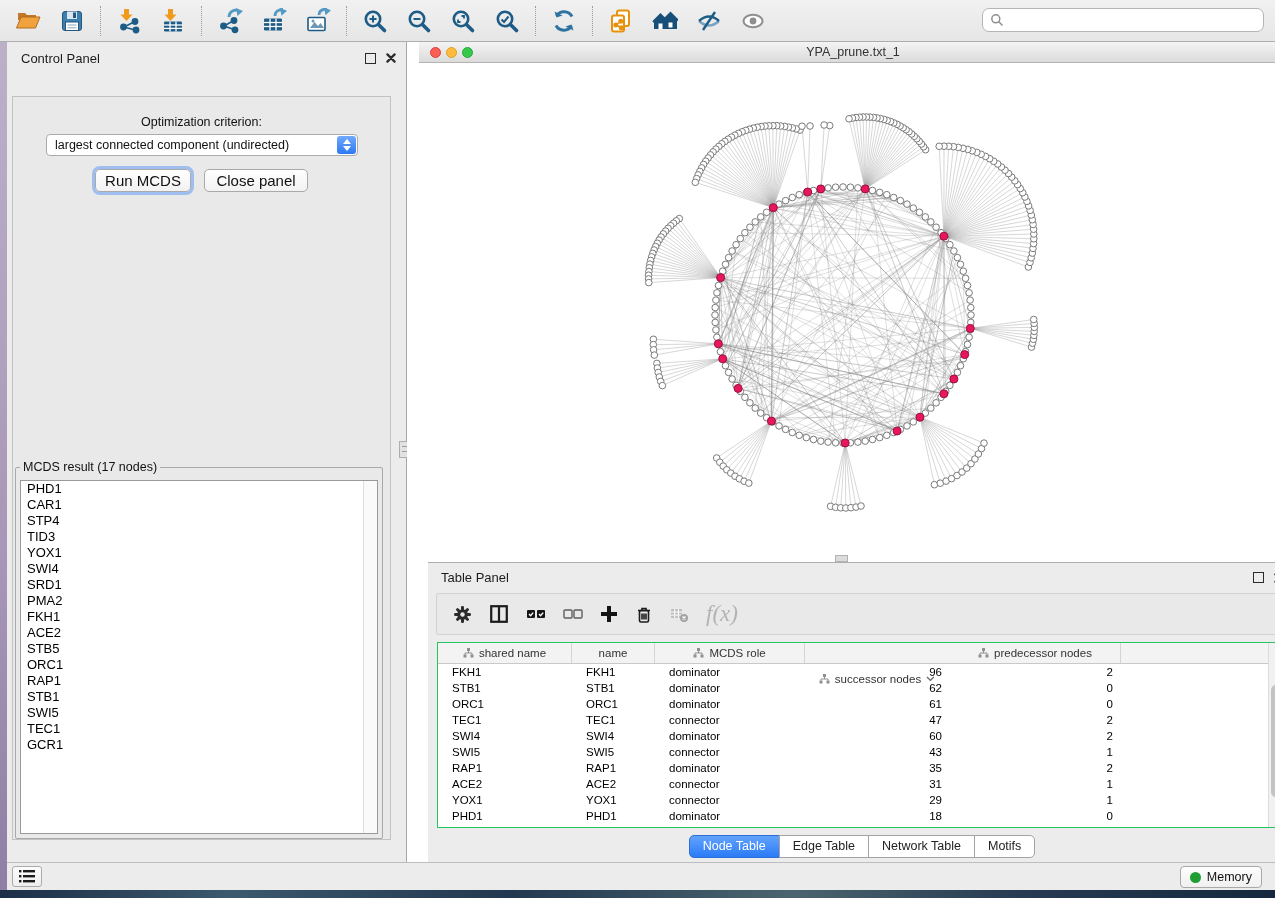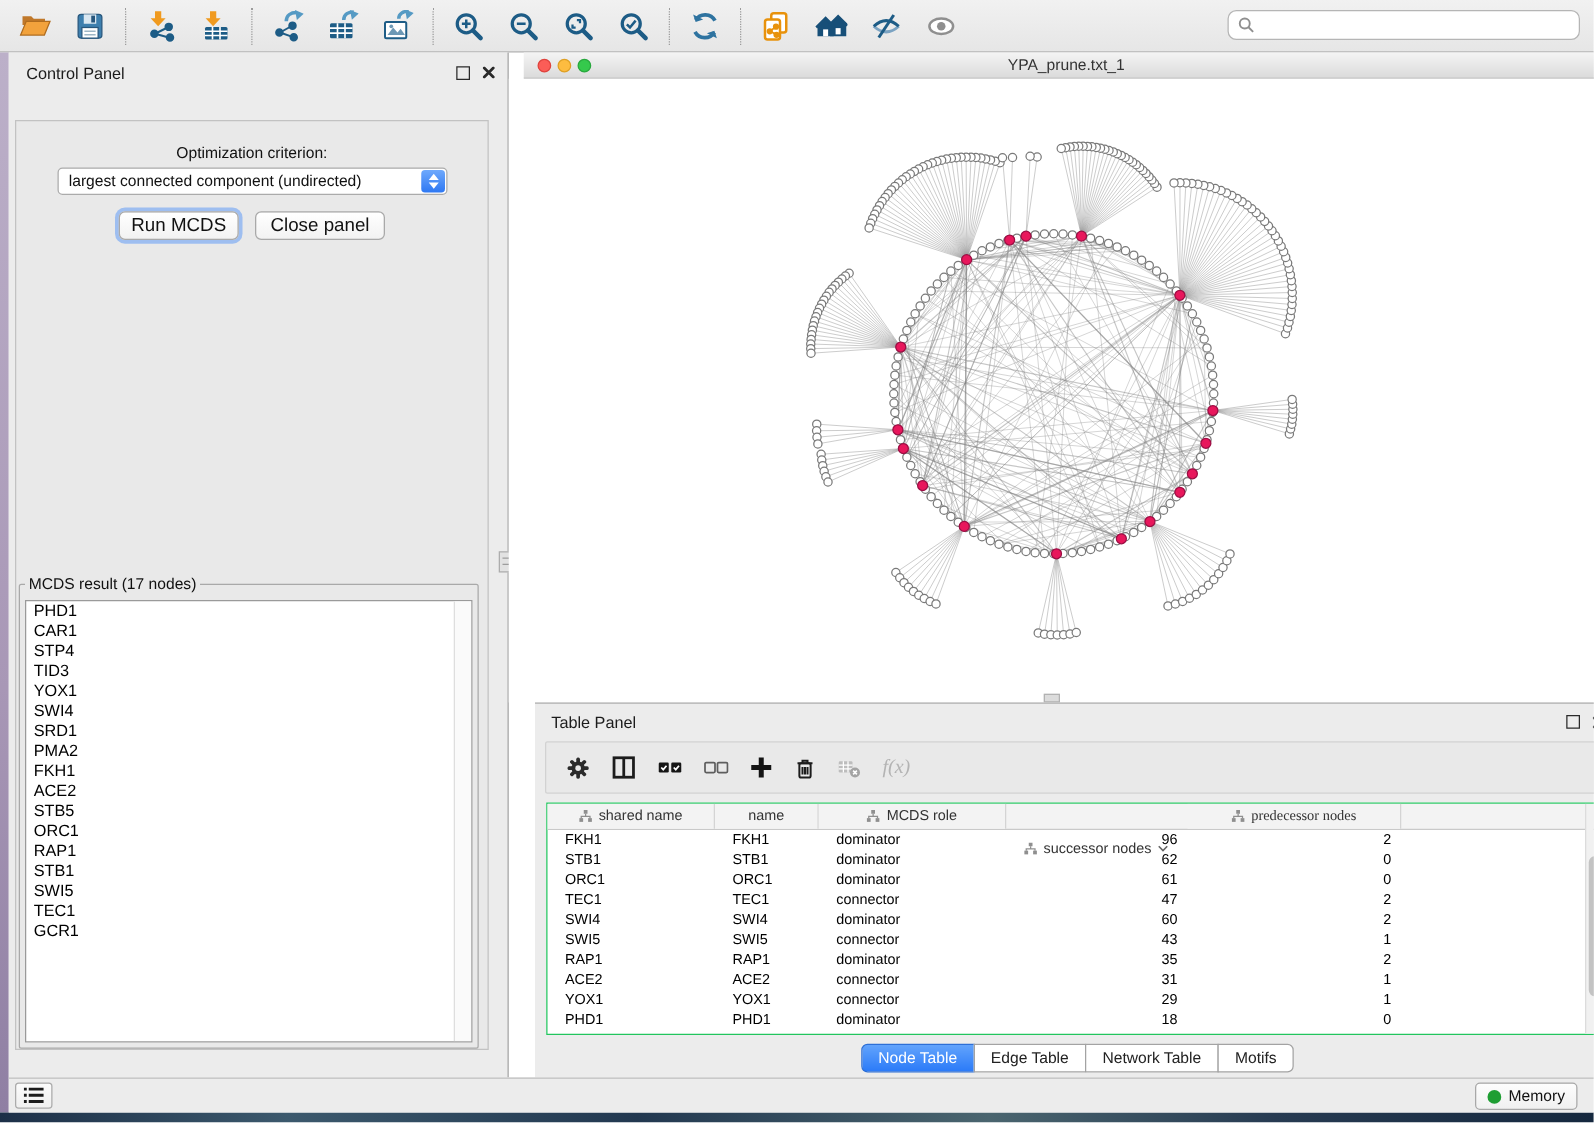--- a/index.html
+++ b/index.html
@@ -68,21 +68,21 @@
   .light-green{background:#35c94c;border:1px solid #27a83c;}
   .net-title{position:absolute;left:0;right:0;top:3px;text-align:center;font-size:12.5px;color:#333;}
   .net-canvas{position:absolute;left:407px;top:63px;width:868px;height:499px;background:#fff;}
   .net-grip{position:absolute;left:835px;top:555px;width:13px;height:7px;background:#dcdcdc;border:1px solid #b2b2b2;box-sizing:border-box;}
   
   .table-panel{position:absolute;left:428px;top:562px;width:868px;height:300px;background:#ececec;
     border-top:1px solid #aeaeae;box-sizing:border-box;}
   .tp-header{position:absolute;left:13px;right:12px;top:7px;height:15px;display:flex;align-items:center;}
   .tp-toolbar{position:absolute;left:8px;top:30px;width:852px;height:42px;background:#e9e9e9;
     border:1px solid #d2d2d2;border-radius:2px;box-sizing:border-box;display:flex;align-items:center;gap:17px;padding-left:16px;}
-  .fx{font-family:"Liberation Serif",serif;font-style:italic;font-size:16px;color:#b3b3b3;}
+  .fx{font-family:"Liberation Serif",serif;font-style:italic;font-size:23px;color:#b3b3b3;}
   .tp-table{position:absolute;left:9px;top:79px;width:848px;height:186px;background:#fff;
     border:1px solid #22c55e;box-sizing:border-box;overflow:hidden;}
   .thead{display:flex;height:21px;background:#f3f3f3;border-bottom:1px solid #c9c9c9;box-sizing:border-box;}
   .th{display:flex;align-items:center;justify-content:center;gap:5px;font-size:11.5px;color:#333;
     border-right:1px solid #d4d4d4;box-sizing:border-box;background:#f3f3f3;}
   .tbody .tr{display:flex;height:16px;align-items:center;}
   .td{font-size:11.5px;color:#000;box-sizing:border-box;white-space:nowrap;overflow:hidden;}
   .td-left{padding-left:14px;text-align:left;}
   .td-right{padding-right:8px;text-align:right;}
   .table-scroll{position:absolute;right:0;top:0;bottom:0;width:15px;background:#f1f1f1;border-left:1px solid #dcdcdc;}
@@ -1155,21 +1155,21 @@
               <rect x="0.5" y="6.5" width="3" height="3"></rect>
               <rect x="7.5" y="6.5" width="3" height="3"></rect>
             </g>
             <path d="M5.5 3v2M2 6.5V5h7v1.5" stroke="#8f8f8f" fill="none"></path>
           </svg>
           <span>successor nodes</span>
           <svg width="9" height="6" viewBox="0 0 9 6">
             <path d="M1 1l3.4 3.4L7.8 1" stroke="#666" stroke-width="1.3" fill="none"></path>
           </svg>
         </div>
-        <div class="th" style="width: 171px; font-family: Liberation Serif, serif;">
+        <div class="th" style="width: 171px;">
           <svg width="11" height="10" viewBox="0 0 11 10">
             <g fill="#8f8f8f">
               <rect x="4" y="0" width="3" height="3"></rect>
               <rect x="0.5" y="6.5" width="3" height="3"></rect>
               <rect x="7.5" y="6.5" width="3" height="3"></rect>
             </g>
             <path d="M5.5 3v2M2 6.5V5h7v1.5" stroke="#8f8f8f" fill="none"></path>
           </svg>
           <span>predecessor nodes</span>
         </div>

